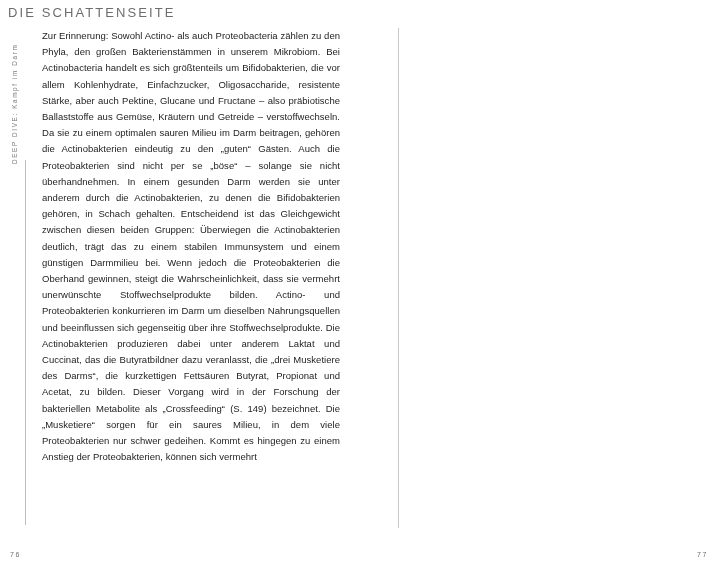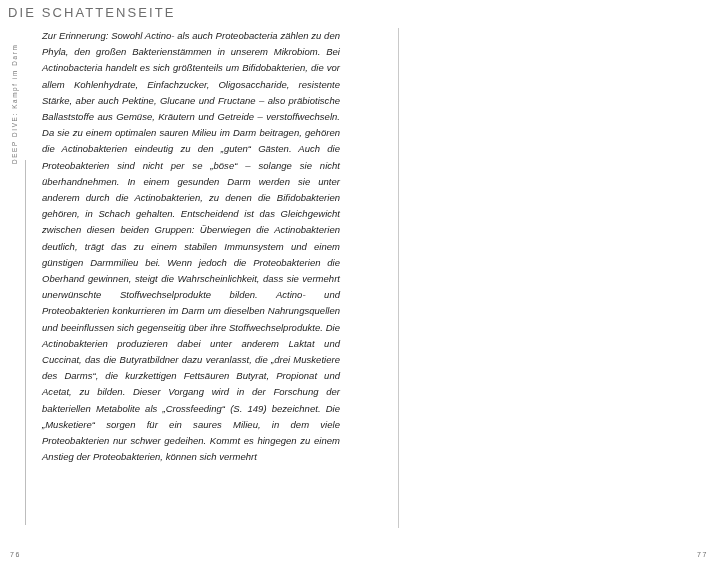--- a/index.html
+++ b/index.html
@@ -85,21 +85,20 @@
   .col {
     position: absolute;
     text-align: justify;
     text-justify: inter-word;
     hyphens: manual;
   }
   .col-left {
     left: 42px;
     top: 28px;
     width: 298px;
-    font-style: italic;
   }
 
   p {
     margin: 0;
   }
 
   
   .sans-body {
     font-family: "Liberation Sans", sans-serif;
     font-size: 9.5px;

